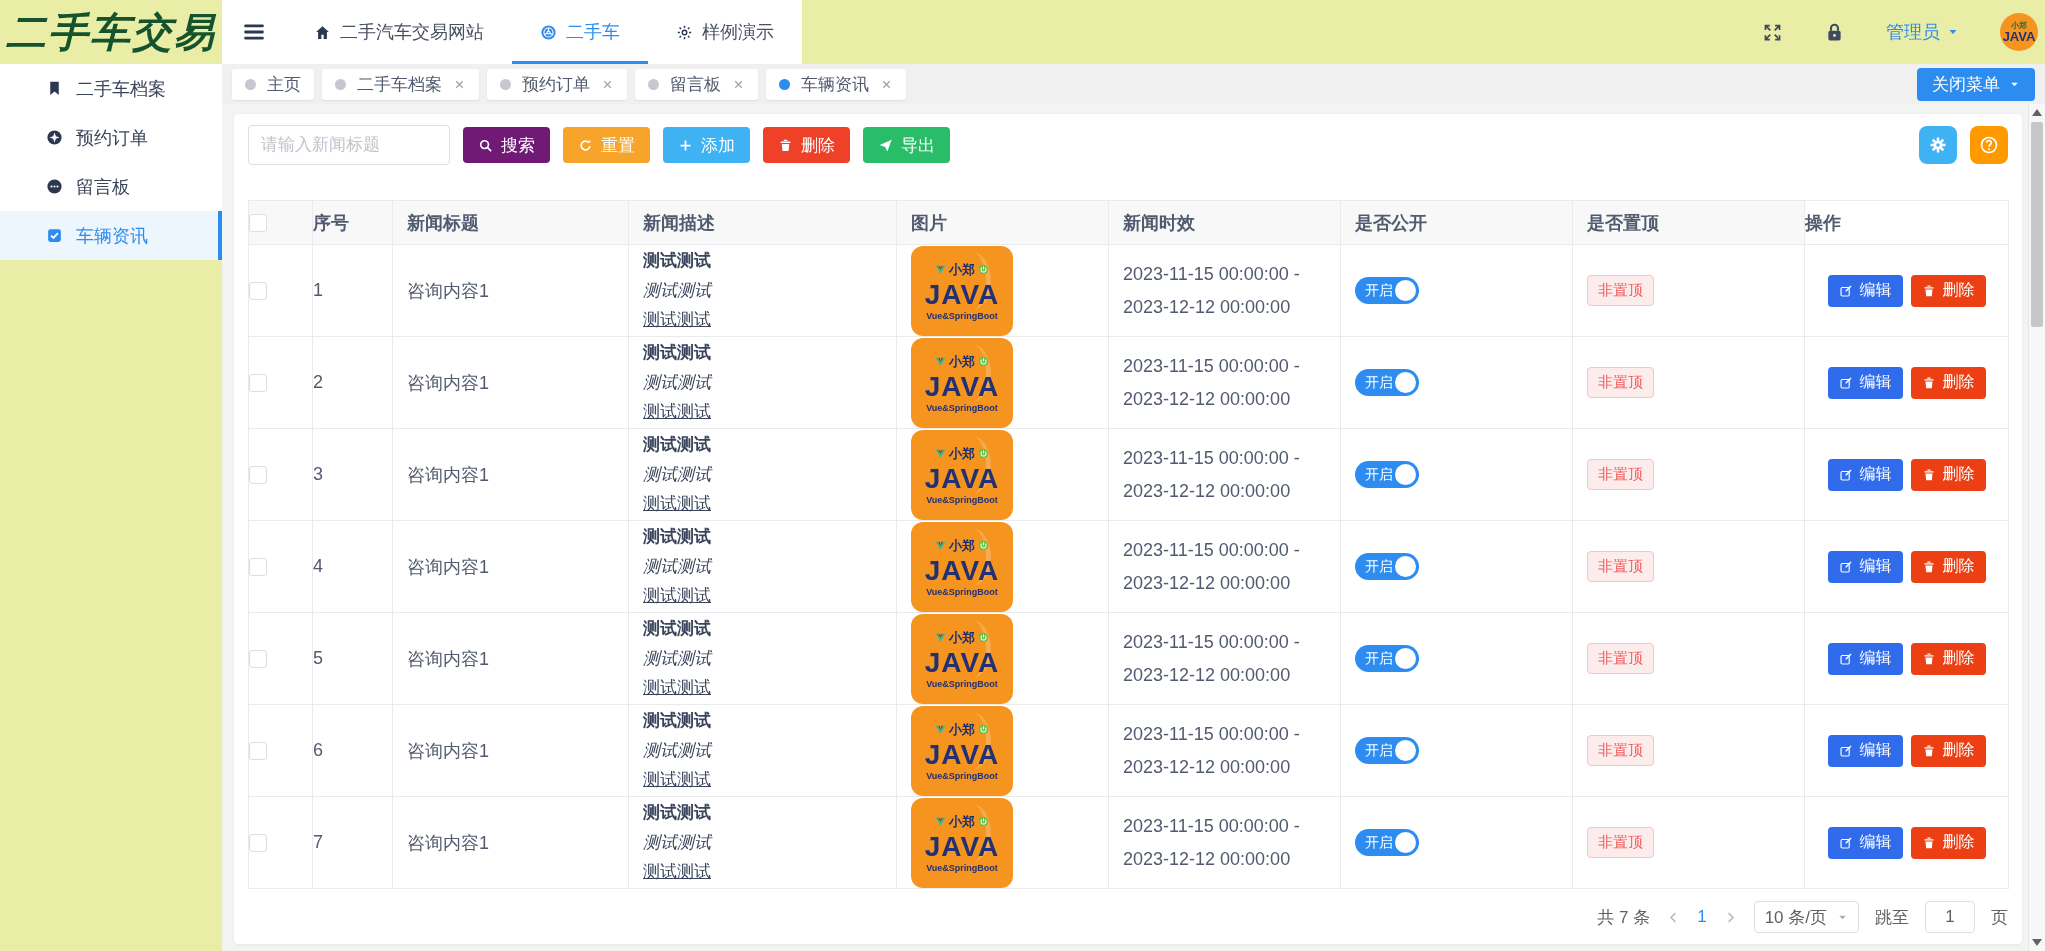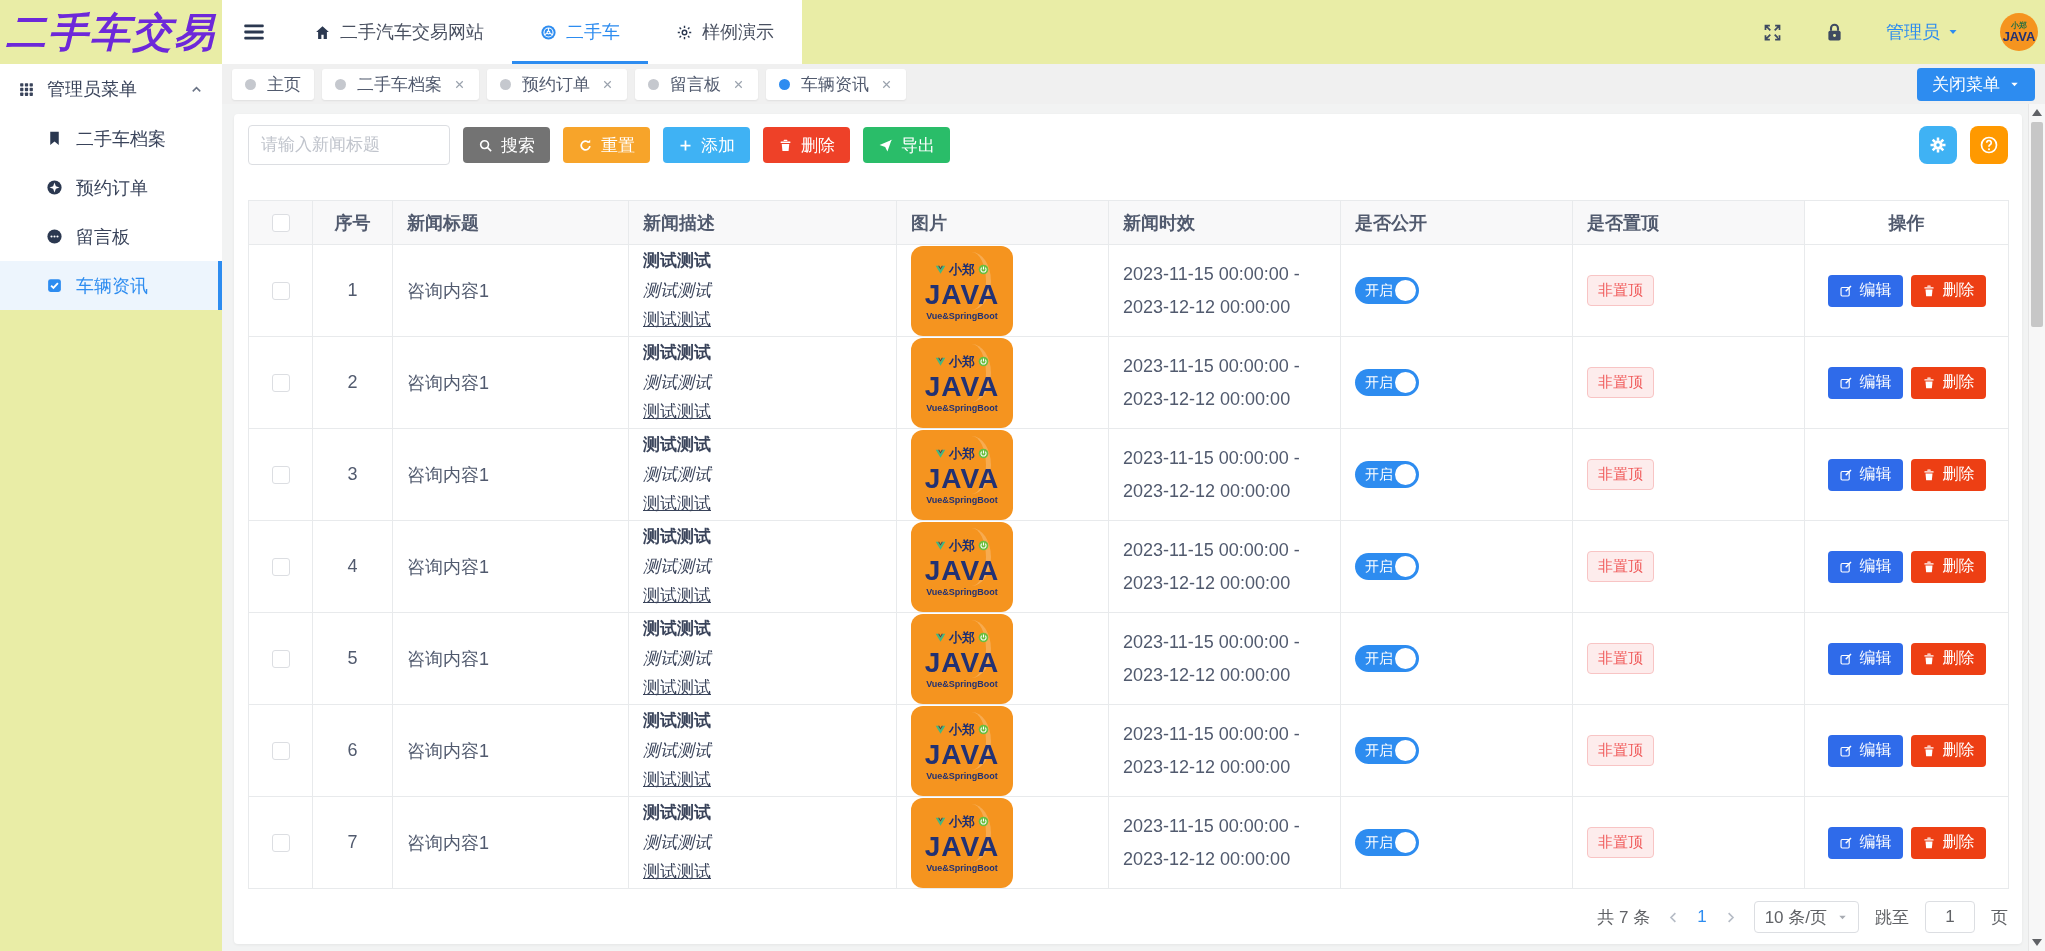--- a/index.html
+++ b/index.html
@@ -10,21 +10,21 @@
     font-family:"Liberation Sans","DejaVu Sans",sans-serif;
     color:#515a6e;
   }
   .icon { display:inline-flex; align-items:center; justify-content:center; }
   .icon svg { width:1em; height:1em; display:block; }
 
   
   .sidebar { position:absolute; left:0; top:0; width:222px; height:951px; background:#e9eda6; z-index:5; }
   .logo { height:64px; display:flex; align-items:center; justify-content:center;
           font-family:"DejaVu Serif","Liberation Serif",serif; font-style:italic; font-weight:bold;
-          font-size:40px; color:#6d28d9; letter-spacing:2px; }
+          font-size:40px; color:#14532d; letter-spacing:2px; }
   .menu { background:#fff; }
   .menu-header { height:50px; display:flex; align-items:center; gap:12px; padding:0 18px;
                  font-size:18px; color:#39435a; }
   .menu-header .icon { font-size:17px; color:#39435a; }
   .menu-header .chev { margin-left:auto; font-size:15px; color:#6b7486; }
   .menu-item { height:49px; display:flex; align-items:center; gap:13px; padding-left:46px;
                font-size:18px; color:#39435a; cursor:pointer; }
   .menu-item .icon { font-size:17px; color:#2b3850; }
   .menu-item.active { background:#edf5fd; color:#2d8cf0; border-right:4px solid #2d8cf0; }
   .menu-item.active .icon { color:#2d8cf0; }
@@ -76,21 +76,21 @@
   .sq-btn { width:38px; height:38px; border:none; border-radius:8px; color:#fff; display:flex;
             align-items:center; justify-content:center; font-size:20px; cursor:pointer; }
   .toolbar .spacer { flex:1; }
 
   
   .table-wrap { position:absolute; left:14px; right:14px; top:86px; }
   table { width:100%; border-collapse:collapse; table-layout:fixed; border:1px solid #e8eaec; }
   th { height:44px; background:#f8f8f9; color:#515a6e; font-size:18px; font-weight:bold;
        text-align:left; padding:0 14px; border-bottom:1px solid #e8eaec; border-right:1px solid #e8eaec; }
   th:last-child { background:#fff; border-right:none; }
-  th.c, td.c { text-align:center; padding:0; }
+  th.c, td.c { padding:0; }
   td { height:92px; padding:0 14px; font-size:18px; color:#515a6e; border-bottom:1px solid #e8eaec;
        border-right:1px solid #e8eaec; background:#fff; vertical-align:middle; }
   td:last-child { border-right:none; }
   .checkbox { display:inline-block; width:18px; height:18px; border:1px solid #dcdee2; border-radius:3px;
               background:#fff; cursor:pointer; vertical-align:middle; }
   .desc-line { display:block; line-height:1.75; color:#39435a; font-size:17px; }
   .desc-line.b { font-weight:bold; }
   .desc-line.i { font-style:italic; }
   .desc-line.u { text-decoration:underline; }
   .time-cell { line-height:1.8; }
@@ -138,43 +138,20 @@
   .sb-down { bottom:5px; border-top:7px solid #606266; }
   .sb-thumb { position:absolute; left:2px; width:12px; top:18px; height:205px; background:#c7c7c7;
               border-radius:2px; cursor:pointer; }
 </style>
 </head>
 <body>
 
 <aside class="sidebar">
   <div class="logo">二手车交易</div>
   <nav class="menu">
-    <div class="menu-header">
-      <span class="icon">
-          <svg viewBox="0 0 24 24" fill="currentColor">
-            <g>
-              <rect x="3" y="3" width="4.6" height="4.6" rx="1"></rect>
-              <rect x="9.7" y="3" width="4.6" height="4.6" rx="1"></rect>
-              <rect x="16.4" y="3" width="4.6" height="4.6" rx="1"></rect>
-              <rect x="3" y="9.7" width="4.6" height="4.6" rx="1"></rect>
-              <rect x="9.7" y="9.7" width="4.6" height="4.6" rx="1"></rect>
-              <rect x="16.4" y="9.7" width="4.6" height="4.6" rx="1"></rect>
-              <rect x="3" y="16.4" width="4.6" height="4.6" rx="1"></rect>
-              <rect x="9.7" y="16.4" width="4.6" height="4.6" rx="1"></rect>
-              <rect x="16.4" y="16.4" width="4.6" height="4.6" rx="1"></rect>
-            </g>
-          </svg>
-        </span>
-      <span>管理员菜单</span>
-      <span class="icon chev">
-          <svg viewBox="0 0 24 24" fill="none" stroke="currentColor" stroke-width="2.4">
-            <path d="M6 15l6-6 6 6"></path>
-          </svg>
-        </span>
-    </div>
     <div id="menu-items">
         <div class="menu-item">
           <span class="icon">
             <svg viewBox="0 0 24 24" fill="currentColor">
               <path d="M6 2.5h12V21l-6-4.8L6 21z"></path>
             </svg>
           </span>
           <span>二手车档案</span>
         </div>
         <div class="menu-item">
@@ -334,21 +311,21 @@
           <path d="M5 8l7 8 7-8z"></path>
         </svg>
       </span>
   </button>
 </div>
 
 <main class="card">
   <div class="toolbar">
     <input class="search-input" placeholder="请输入新闻标题" style="">
     <div id="toolbar-buttons" style="display:flex;align-items:center;gap:13px;">
-        <button class="btn" style="background:#737373">
+        <button class="btn" style="background:#701a75">
           <span class="icon">
             <svg viewBox="0 0 24 24" fill="none" stroke="currentColor" stroke-width="2.6">
               <circle cx="10.5" cy="10.5" r="6.2"></circle>
               <path d="M15.4 15.4L21 21"></path>
             </svg>
           </span>
           <span>搜索</span>
         </button>
         <button class="btn" style="background:#f7a42a">
           <span class="icon">

